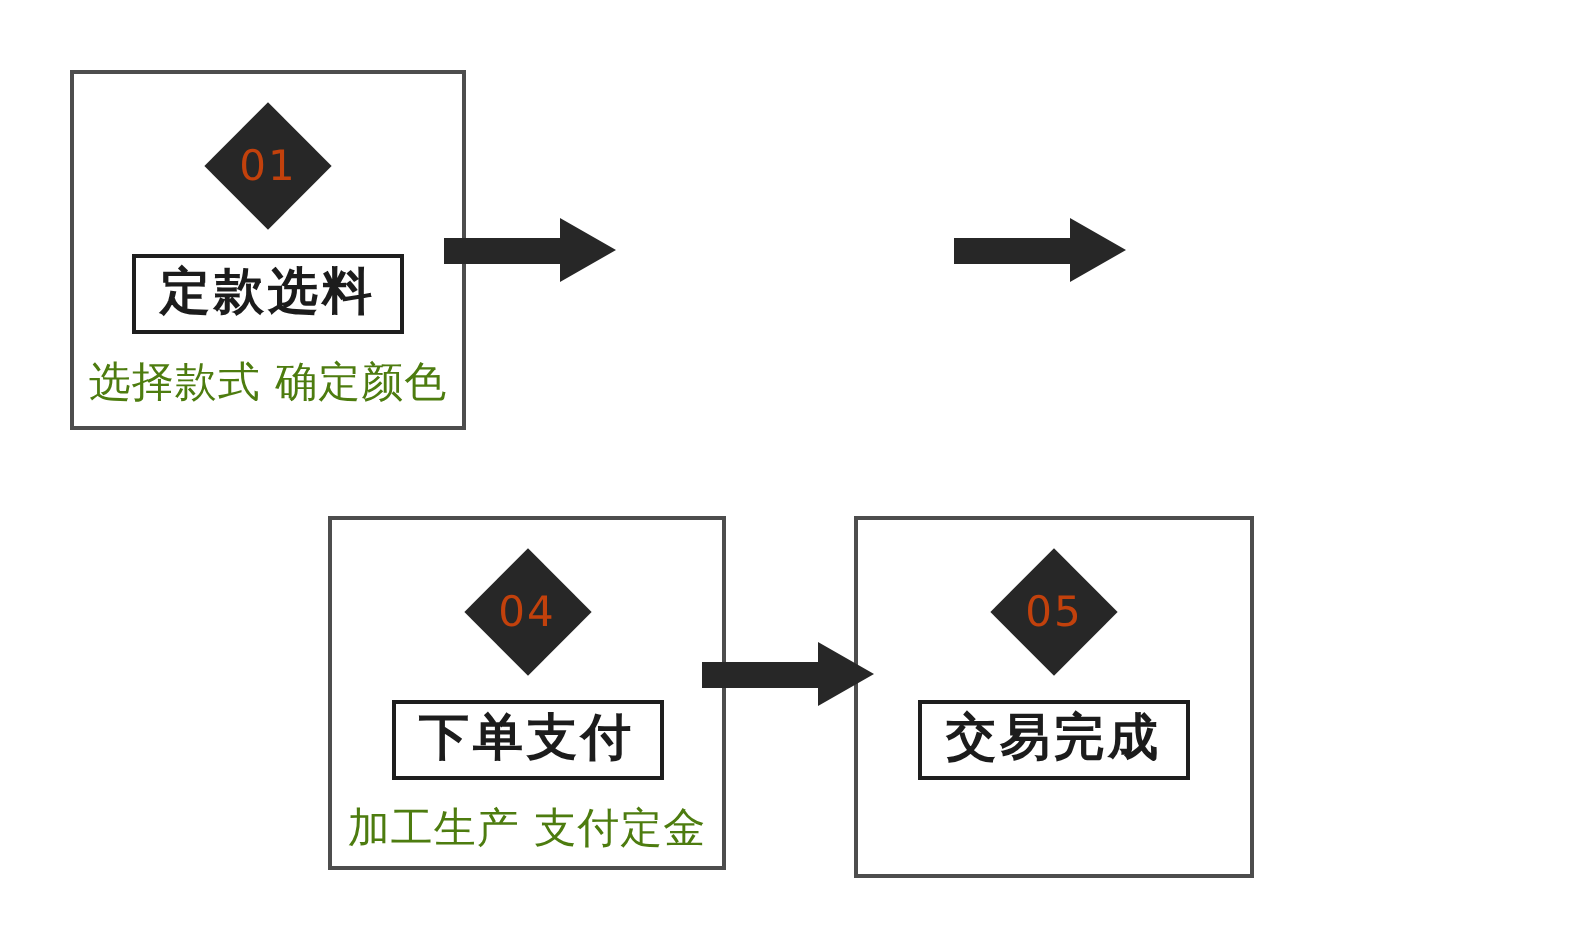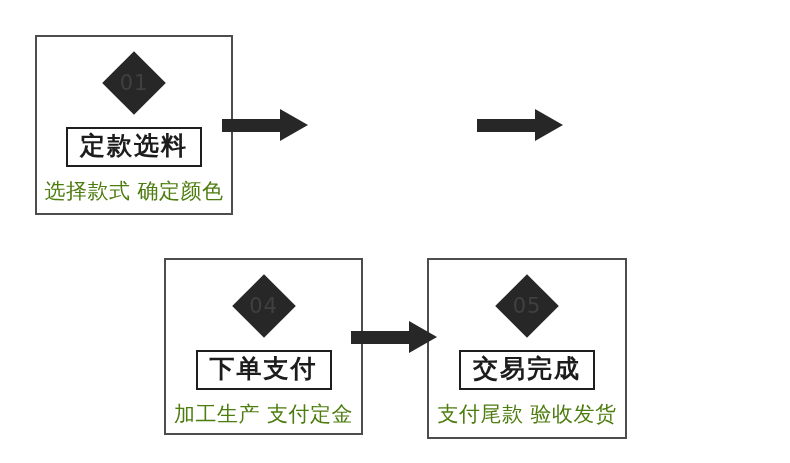--- a/index.html
+++ b/index.html
@@ -44,21 +44,21 @@
     position: absolute;
     left: 50%;
     top: 50%;
     width: 45px;
     height: 45px;
     background: #272727;
     transform: translate(-50%, -50%) rotate(45deg);
   }
   .badge .num {
     position: relative;
-    color: #404040;
+    color: #c2410c;
     font-size: 21px;
     letter-spacing: 1px;
     line-height: 1;
   }
 
   .label {
     margin-top: 11px;
     box-sizing: border-box;
     border: 2px solid #1e1e1e;
     background: #ffffff;
@@ -112,21 +112,20 @@
     <div class="label">下单支付</div>
     <div class="subtitle">加工生产 支付定金</div>
   </div>
 
   <div class="step-box box5">
     <div class="badge">
       <div class="diamond"></div>
       <span class="num">05</span>
     </div>
     <div class="label">交易完成</div>
-    <div class="subtitle">支付尾款 验收发货</div>
   </div>
 
   <svg class="arrow arrow1" viewBox="0 0 86 32" xmlns="http://www.w3.org/2000/svg">
     <rect x="0" y="10" width="61" height="13" fill="#272727"></rect>
     <polygon points="58,0 86,16 58,32" fill="#272727"></polygon>
   </svg>
   <svg class="arrow arrow2" viewBox="0 0 86 32" xmlns="http://www.w3.org/2000/svg">
     <rect x="0" y="10" width="61" height="13" fill="#272727"></rect>
     <polygon points="58,0 86,16 58,32" fill="#272727"></polygon>
   </svg>

